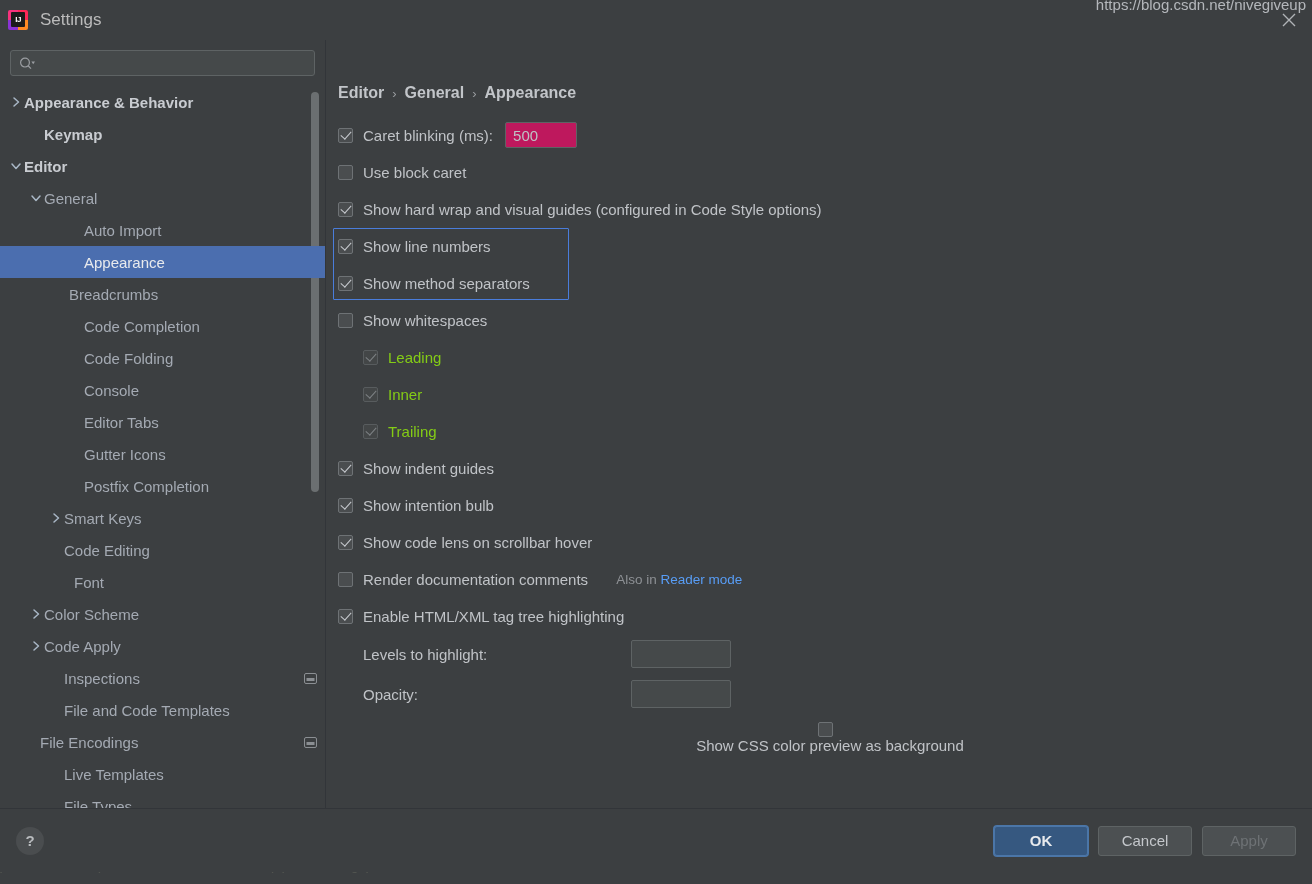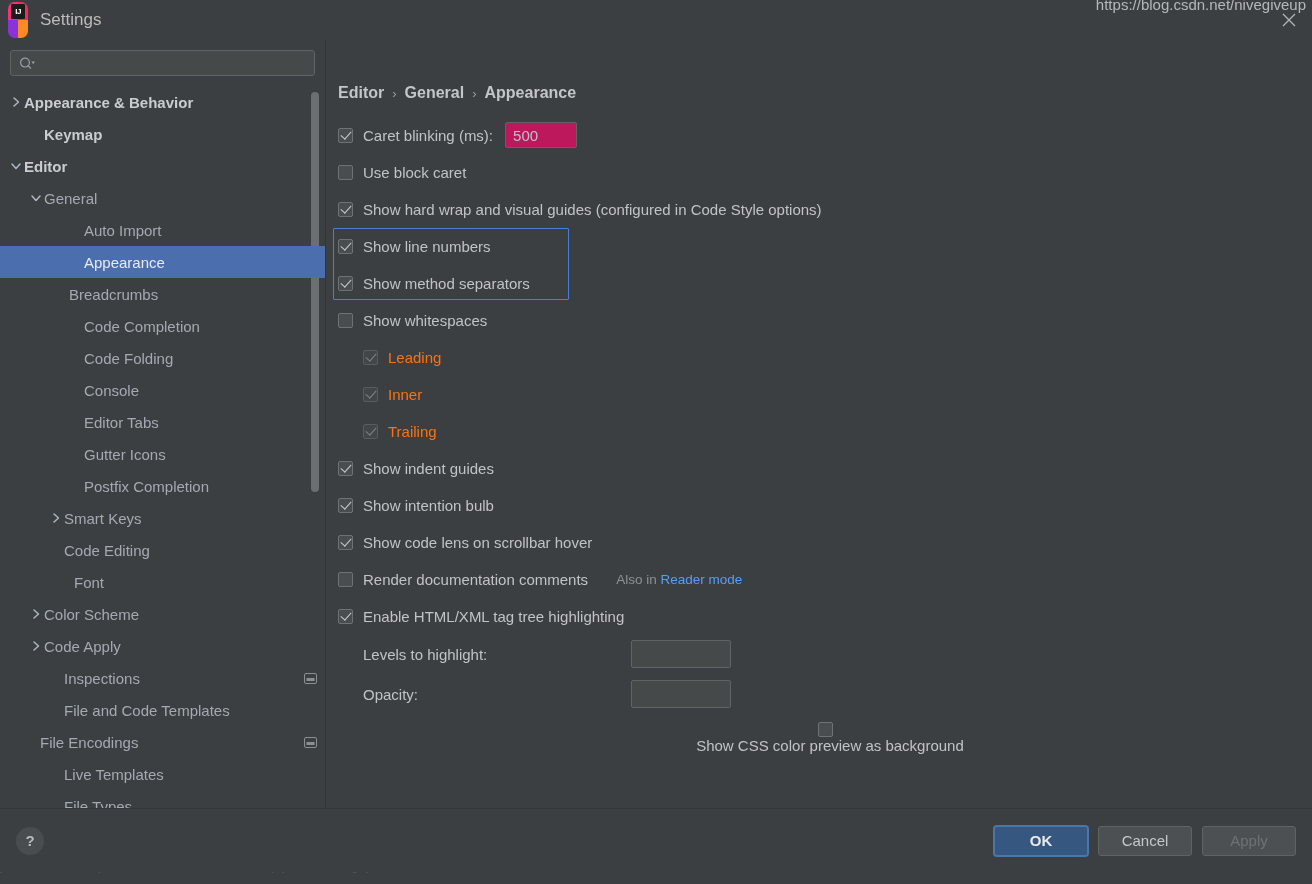--- a/index.html
+++ b/index.html
@@ -46,23 +46,23 @@
 
   
   .titlebar {
     position: relative;
     height: 40px; flex: 0 0 40px;
     background: #3c3f41;
     display: flex; align-items: center;
     padding-left: 8px;
   }
   .app-icon {
-    width: 20px; height: 36px;
+    width: 20px; height: 20px;
     position: relative; flex: 0 0 20px;
-    border-radius: 7px;
+    border-radius: 2px;
     overflow: hidden;
   }
   .app-icon .q1 { position: absolute; left: 0; top: 0; width: 50%; height: 55%; background: #f7327d; }
   .app-icon .q2 { position: absolute; right: 0; top: 0; width: 50%; height: 55%; background: #fe2857; }
   .app-icon .q3 { position: absolute; left: 0; bottom: 0; width: 55%; height: 50%; background: #8b33d6; }
   .app-icon .q4 { position: absolute; right: 0; bottom: 0; width: 50%; height: 50%; background: #ff8a23; }
   .app-icon .ctr {
     position: absolute; left: 3px; top: 2px; width: 14px; height: 15px;
     background: #1b1b1b; border-radius: 1px;
     color: #fff; font-size: 8px; font-weight: bold;
@@ -190,21 +190,21 @@
     transform: rotate(42deg);
   }
   .cb.disabled { border-color: #585c5e; background: #434647; }
   .cb.disabled.checked::after { border-color: #7e8285; }
 
   .opt-label {
     margin-left: 10px;
     font-size: 15px; color: #c0c3c7;
     white-space: nowrap;
   }
-  .opt-label.dim { color: #f97316; }
+  .opt-label.dim { color: #84cc16; }
 
   .txtfield {
     margin-left: 12px;
     width: 72px; height: 26px;
     background: #be185d;
     border: 1px solid #5e6364;
     border-radius: 2px;
     color: #bec1c5; font-size: 15px;
     font-family: "Liberation Sans", sans-serif;
     padding: 0 7px;

